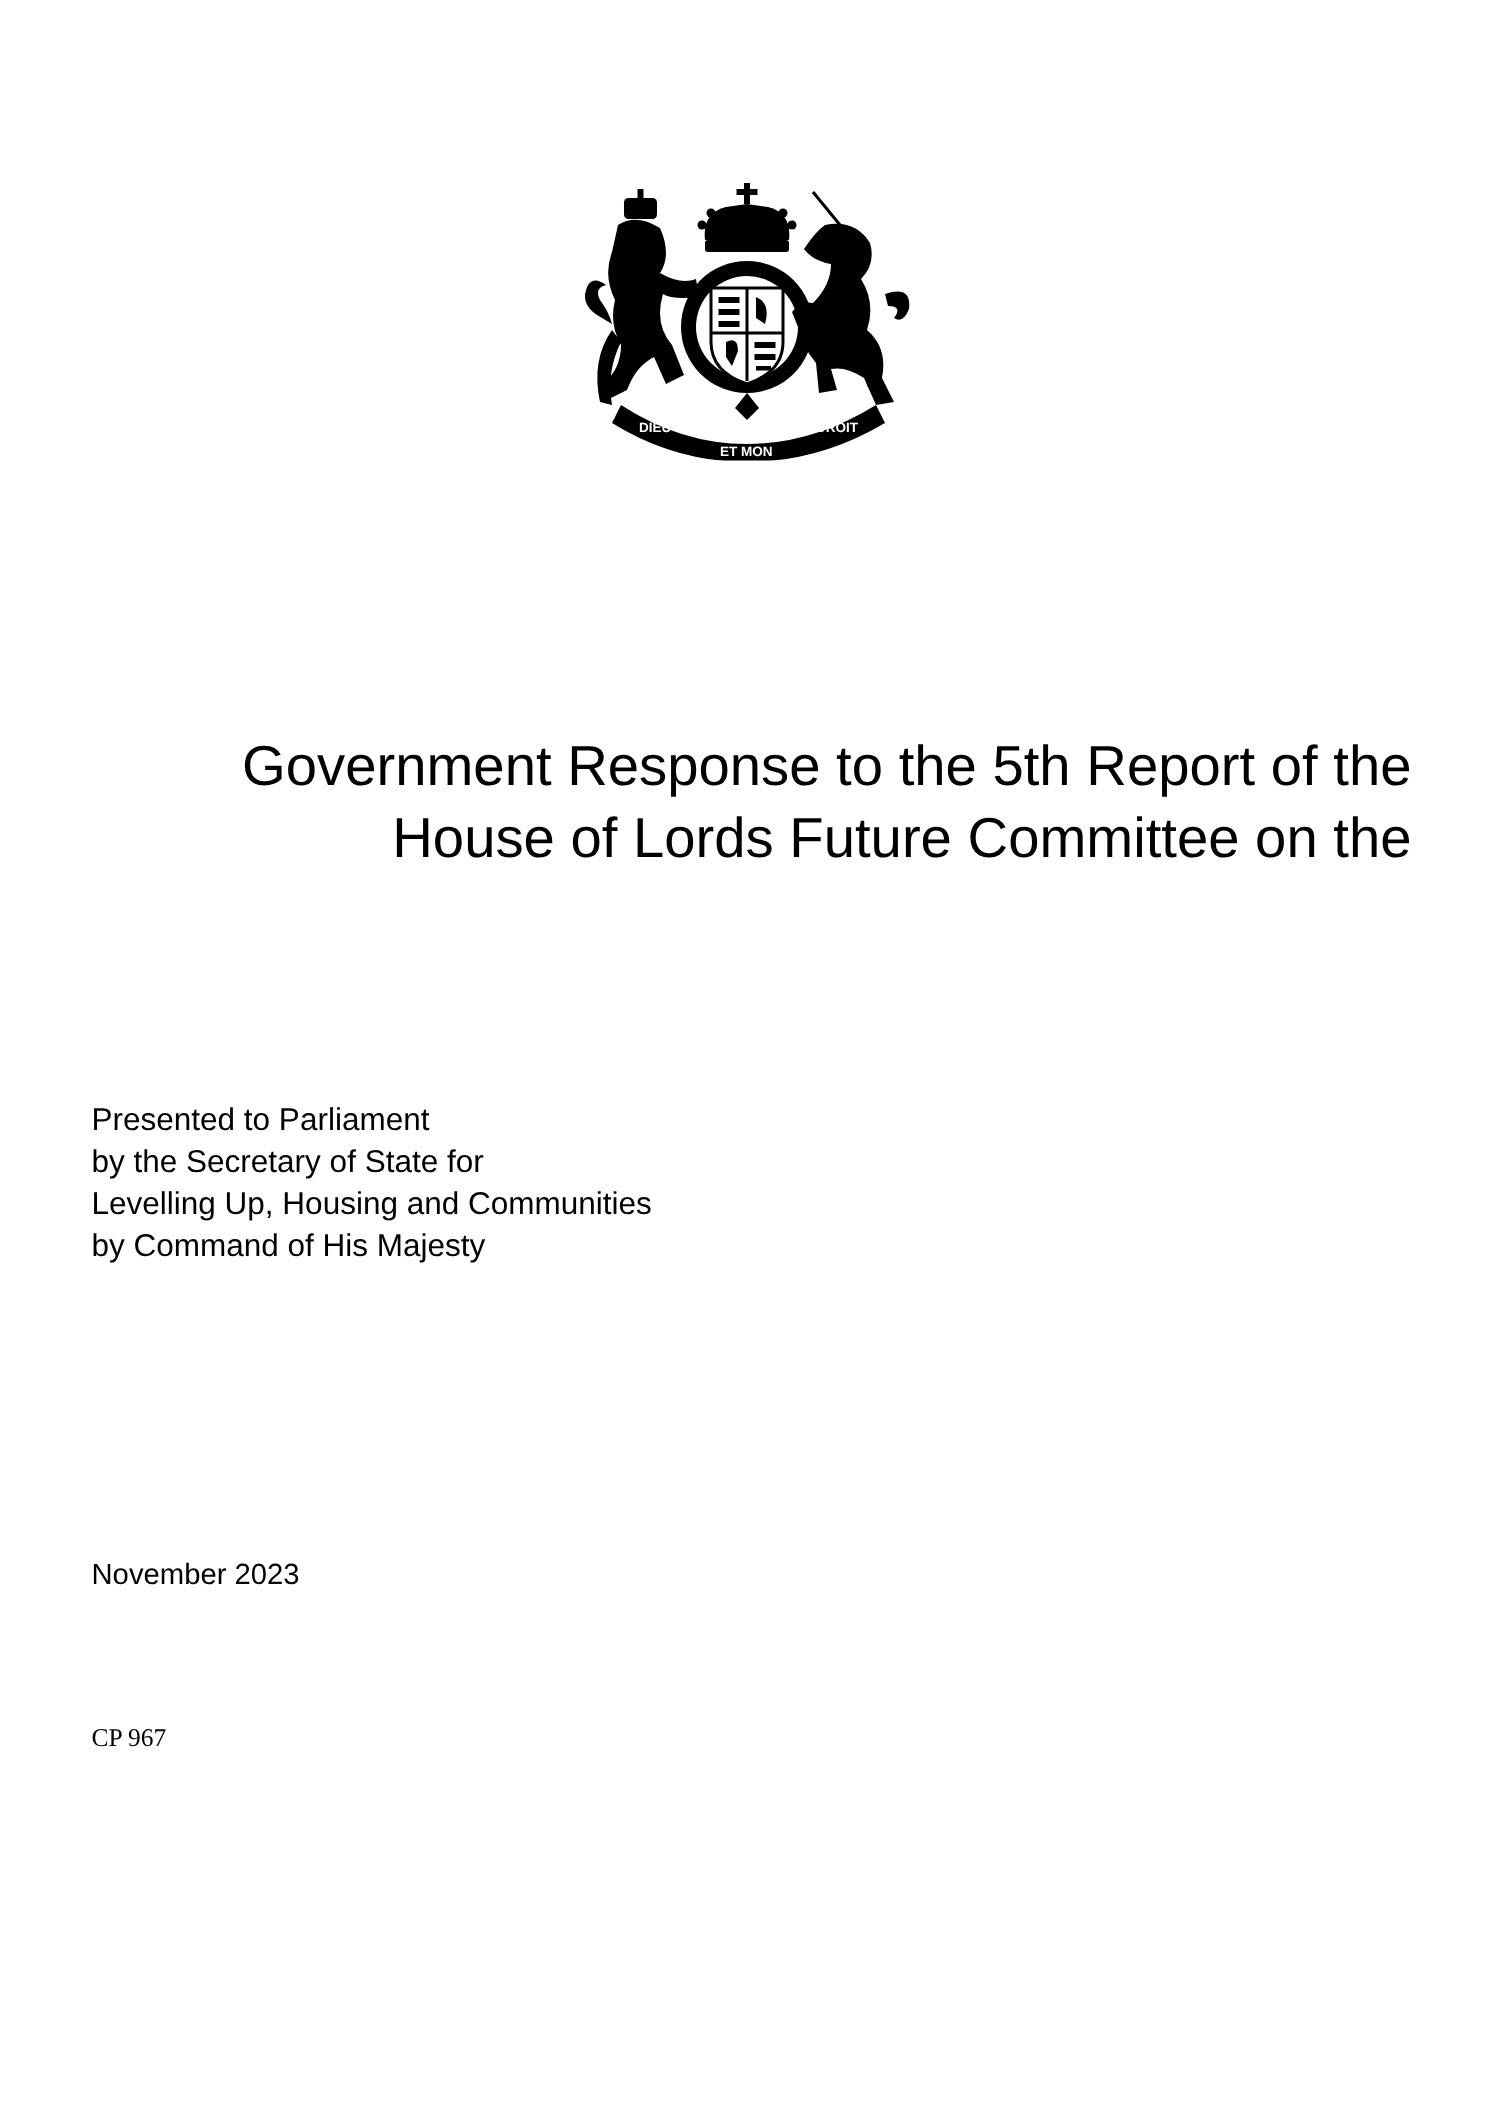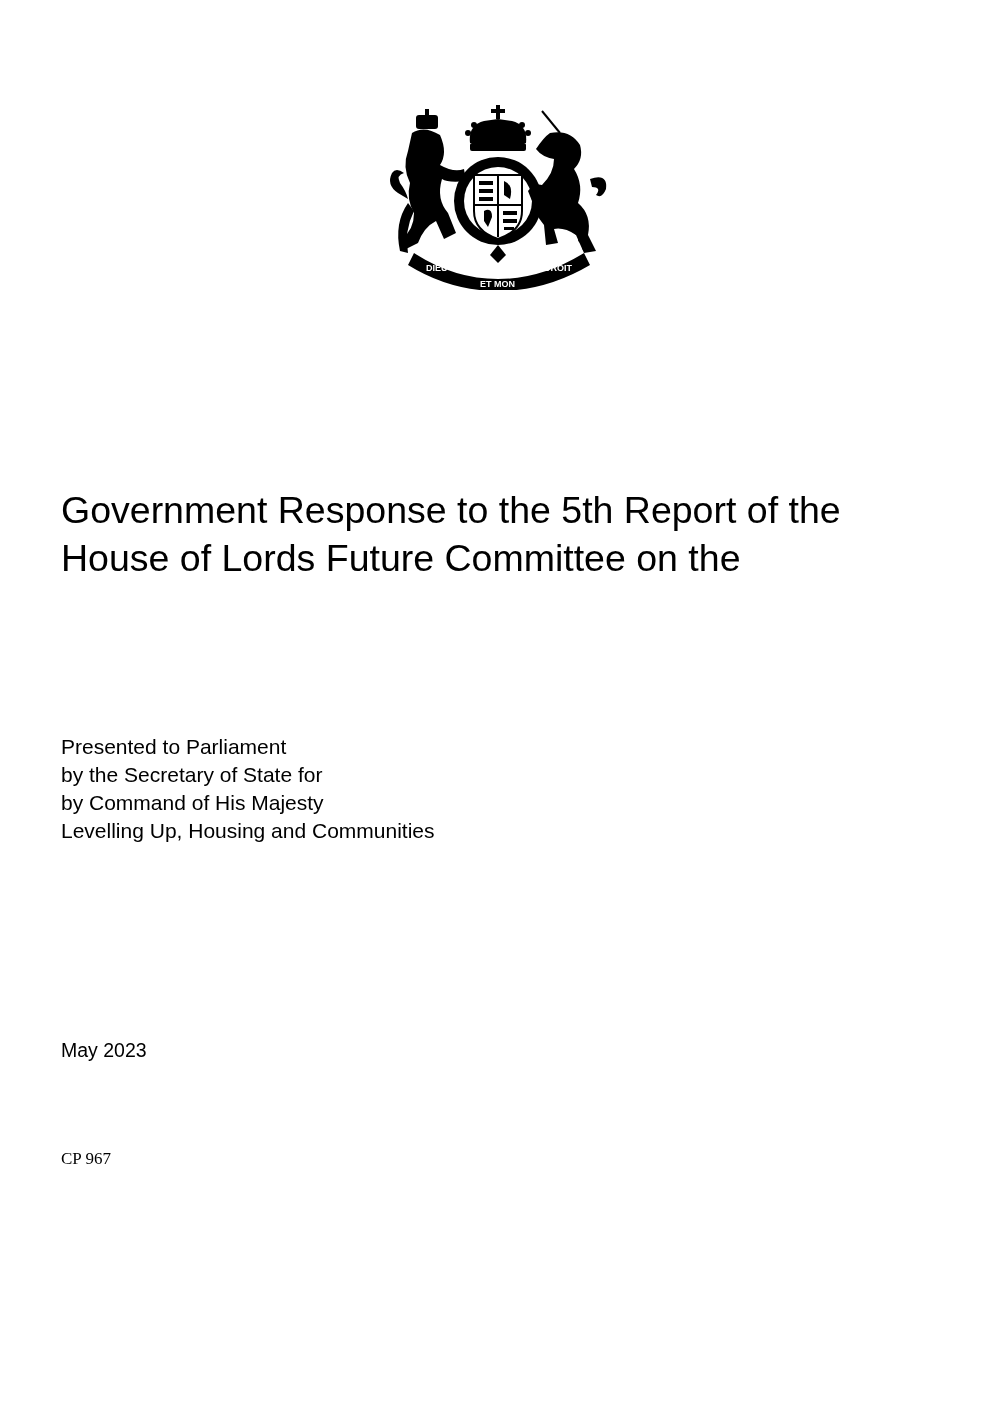--- a/index.html
+++ b/index.html
@@ -1,25 +1,25 @@
 <!DOCTYPE html>
 <html><head>
   <meta charset="utf-8">
   <style>
     html, body { margin: 0; padding: 0; background: #ffffff; }
     body {
       width: 991px; height: 1401px; position: relative; overflow: hidden;
       font-family: "Liberation Sans", sans-serif; color: #000;
     }
-    .crest { position: absolute; left: 384px; top: 103px; width: 230px; height: 187px; }
+    .crest { position: absolute; left: 384px; top: 120px; width: 230px; height: 187px; }
     .title {
       position: absolute; left: 61px; top: 486px; width: 880px;
       font-size: 37.5px; line-height: 48px; font-weight: normal; margin: 0;
     }
-    .title span { display: block; white-space: nowrap; }
+    .title span { display: block; white-space: nowrap; text-align: right; }
     .presented {
       position: absolute; left: 61px; top: 733px;
       font-size: 21px; line-height: 28px;
     }
     .presented span { display: block; white-space: nowrap; }
     .date { position: absolute; left: 61px; top: 1038px; font-size: 19.5px; line-height: 24px; }
     .cp { position: absolute; left: 61px; top: 1148px; font-size: 17px; line-height: 22px; font-family: Liberation Serif, serif; }
   </style>
 </head>
 <body>
@@ -87,19 +87,19 @@
 </div>
 
 <h1 class="title">
   <span>Government Response to the 5th Report of the</span>
   <span>House of Lords Future Committee on the</span>
 </h1>
 
 <div class="presented">
   <span>Presented to Parliament</span>
   <span>by the Secretary of State for</span>
+  <span>Levelling Up, Housing and Communities</span>
   <span>by Command of His Majesty</span>
-  <span>Levelling Up, Housing and Communities</span>
 </div>
 
-<div class="date">May 2023</div>
+<div class="date">November 2023</div>
 
 <div class="cp">CP 967</div>
 
 </body></html>

